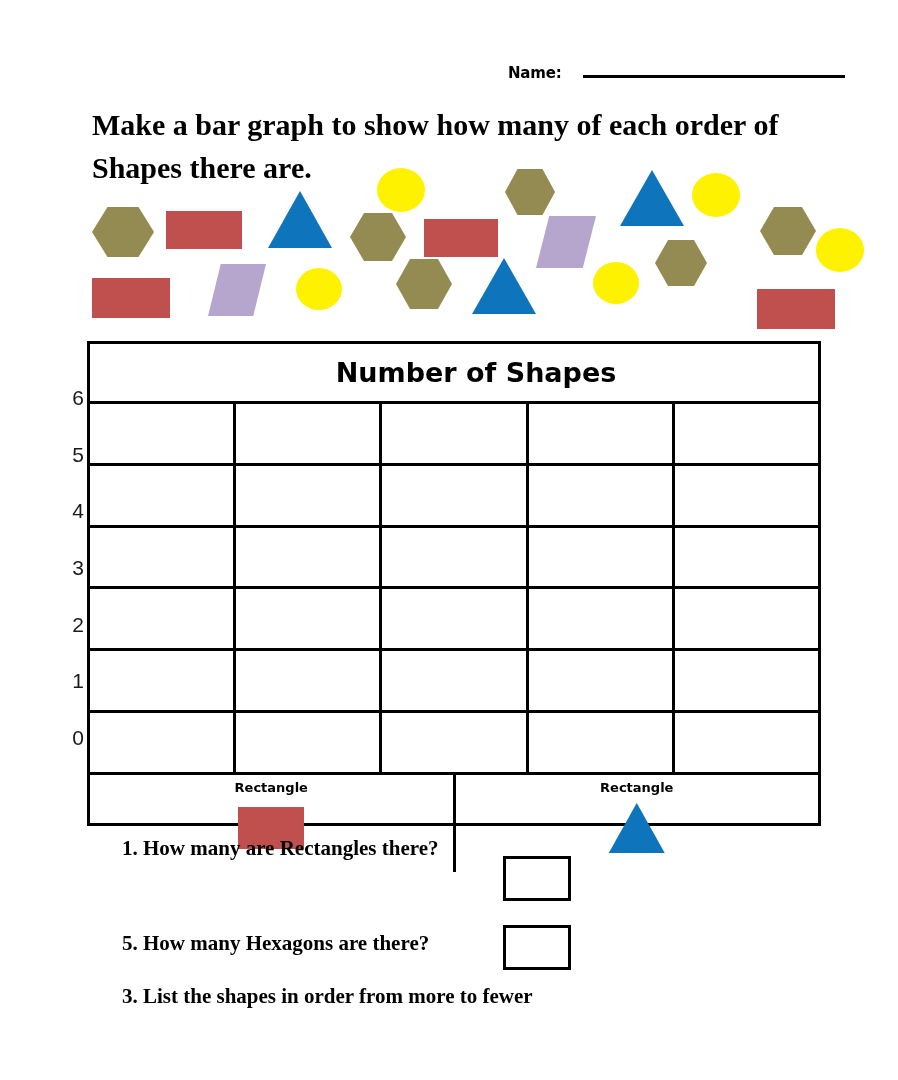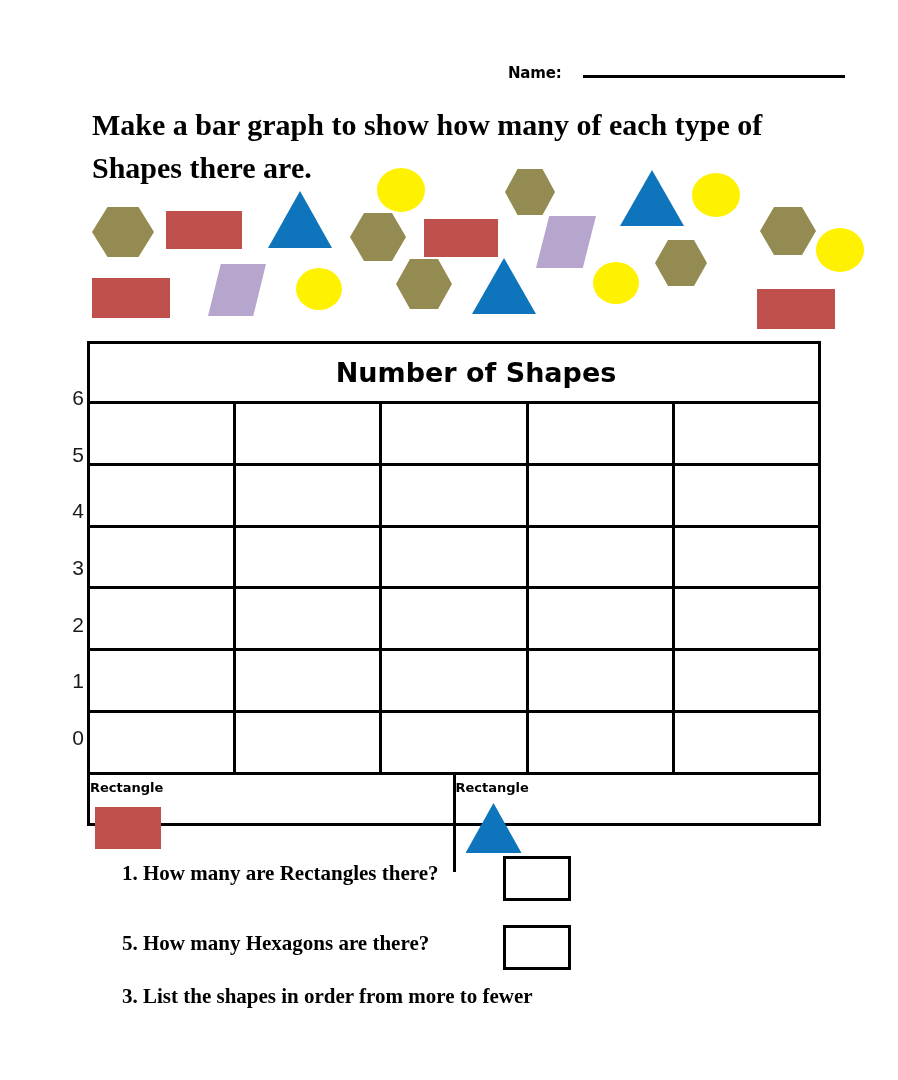--- a/index.html
+++ b/index.html
@@ -120,21 +120,21 @@
   #legend-row {
     height: 97px;
     border-top: 3px solid #000;
     display: flex;
   }
   .legend-cell {
     flex: 1 1 0;
     border-right: 3px solid #000;
     display: flex;
     flex-direction: column;
-    align-items: flex-start;
+    align-items: center;
     padding-top: 5px;
     box-sizing: border-box;
   }
   .legend-cell:last-child { border-right: none; }
   .legend-label {
     font-family: "DejaVu Sans", sans-serif;
     font-size: 13px;
     font-weight: bold;
     color: #000;
     margin-bottom: 6px;
@@ -167,21 +167,21 @@
 
   
   .question {
     position: absolute;
     font-family: "Liberation Serif", serif;
     font-size: 21px;
     font-weight: bold;
     color: #000;
     white-space: nowrap;
   }
-  #q1 { left: 122px; top: 861px; }
+  #q1 { left: 122px; top: 836px; }
   #q2 { left: 122px; top: 931px; }
   #q3 { left: 122px; top: 984px; }
 
   .answer-box {
     position: absolute;
     width: 68px;
     height: 45px;
     border: 3px solid #000;
     background: #fff;
     box-sizing: border-box;
@@ -190,21 +190,21 @@
   #a2 { left: 503px; top: 925px; }
 </style>
 </head>
 <body>
 
 <div id="name-row">
   <span id="name-label">Name:</span>
   <span id="name-rule"></span>
 </div>
 
-<div id="instruction">Make a bar graph to show how many of each type of Shapes there are.</div>
+<div id="instruction">Make a bar graph to show how many of each order of Shapes there are.</div>
 
 <div id="shape-field">
     <div class="shape sh-hex" style="left: 92px; top: 206px; width: 62px; height: 52px;"></div>
     <div class="shape sh-rect" style="left: 166px; top: 211px; width: 76px; height: 38px;"></div>
     <div class="shape sh-tri" style="left: 268px; top: 191px; width: 64px; height: 57px;"></div>
     <div class="shape sh-circle" style="left: 377px; top: 168px; width: 48px; height: 44px;"></div>
     <div class="shape sh-hex" style="left: 350px; top: 212px; width: 56px; height: 50px;"></div>
     <div class="shape sh-rect" style="left: 424px; top: 219px; width: 74px; height: 38px;"></div>
     <div class="shape sh-hex" style="left: 505px; top: 168px; width: 50px; height: 48px;"></div>
     <div class="shape sh-rhom" style="left: 536px; top: 216px; width: 60px; height: 52px;"></div>

